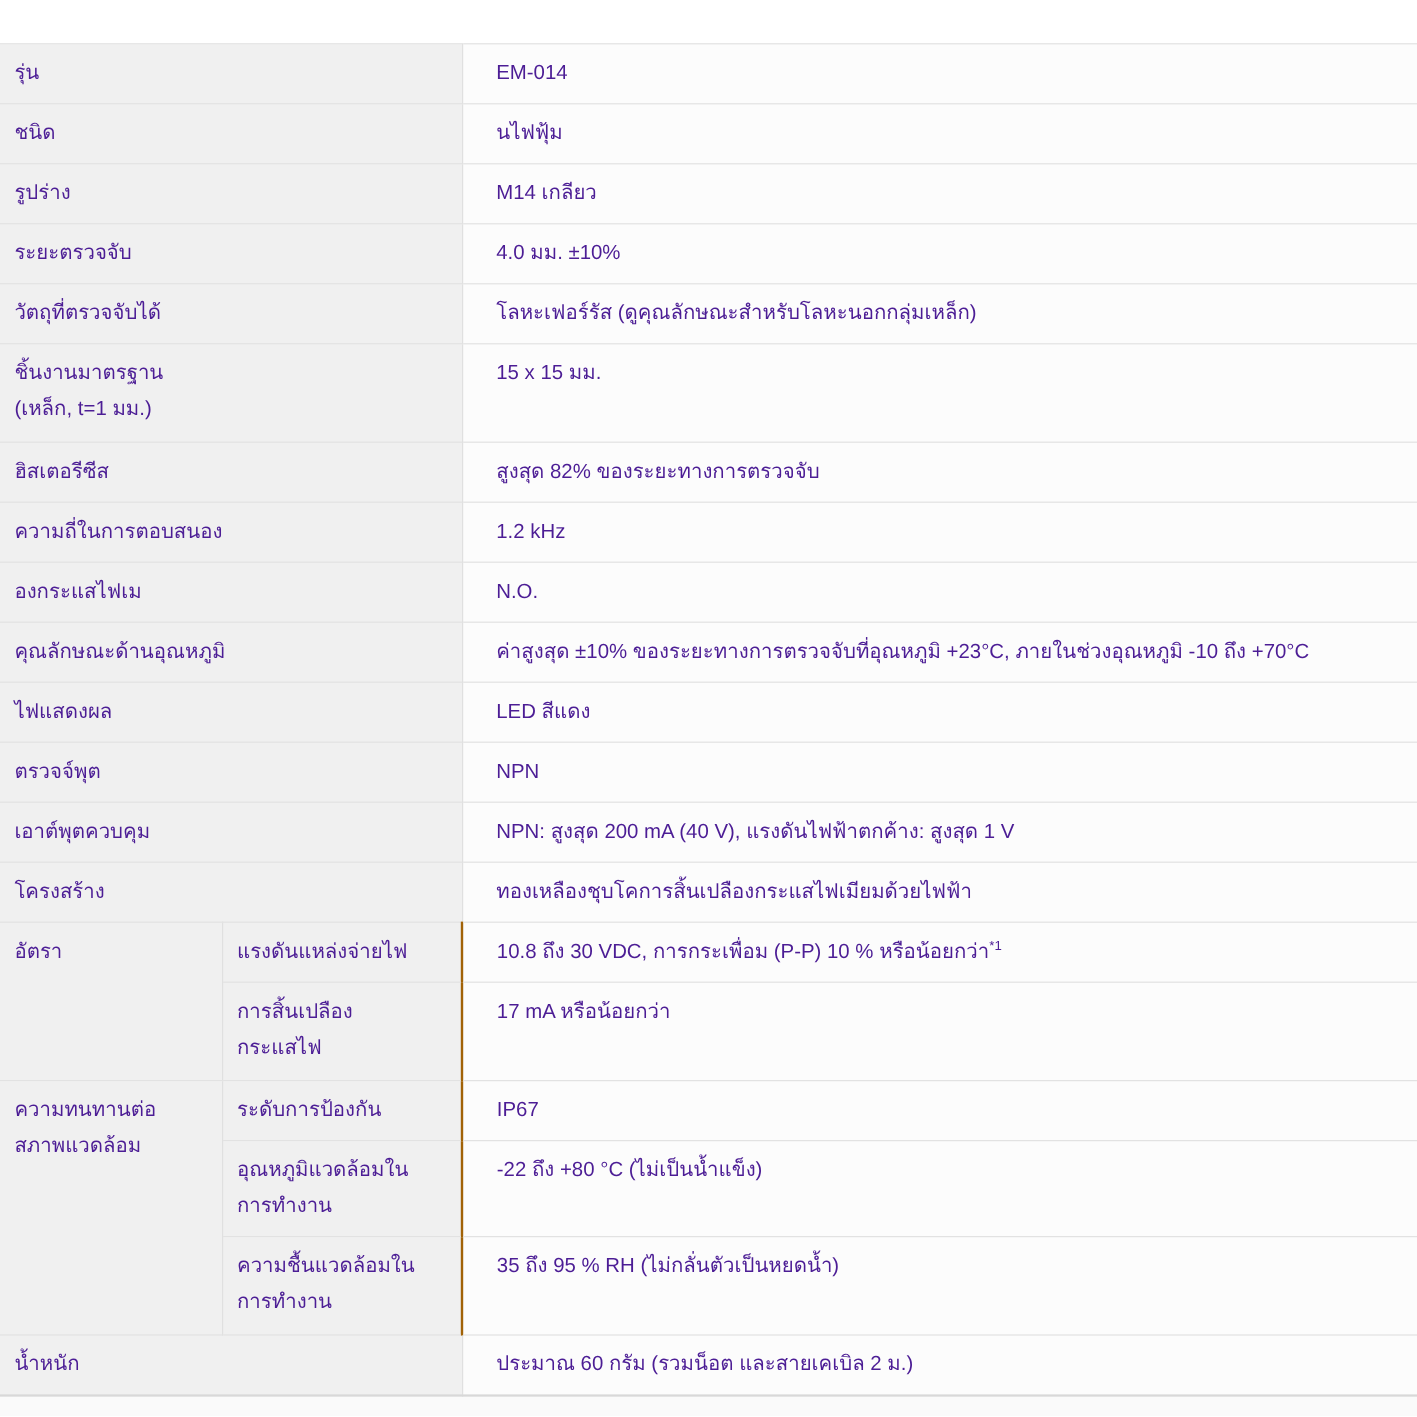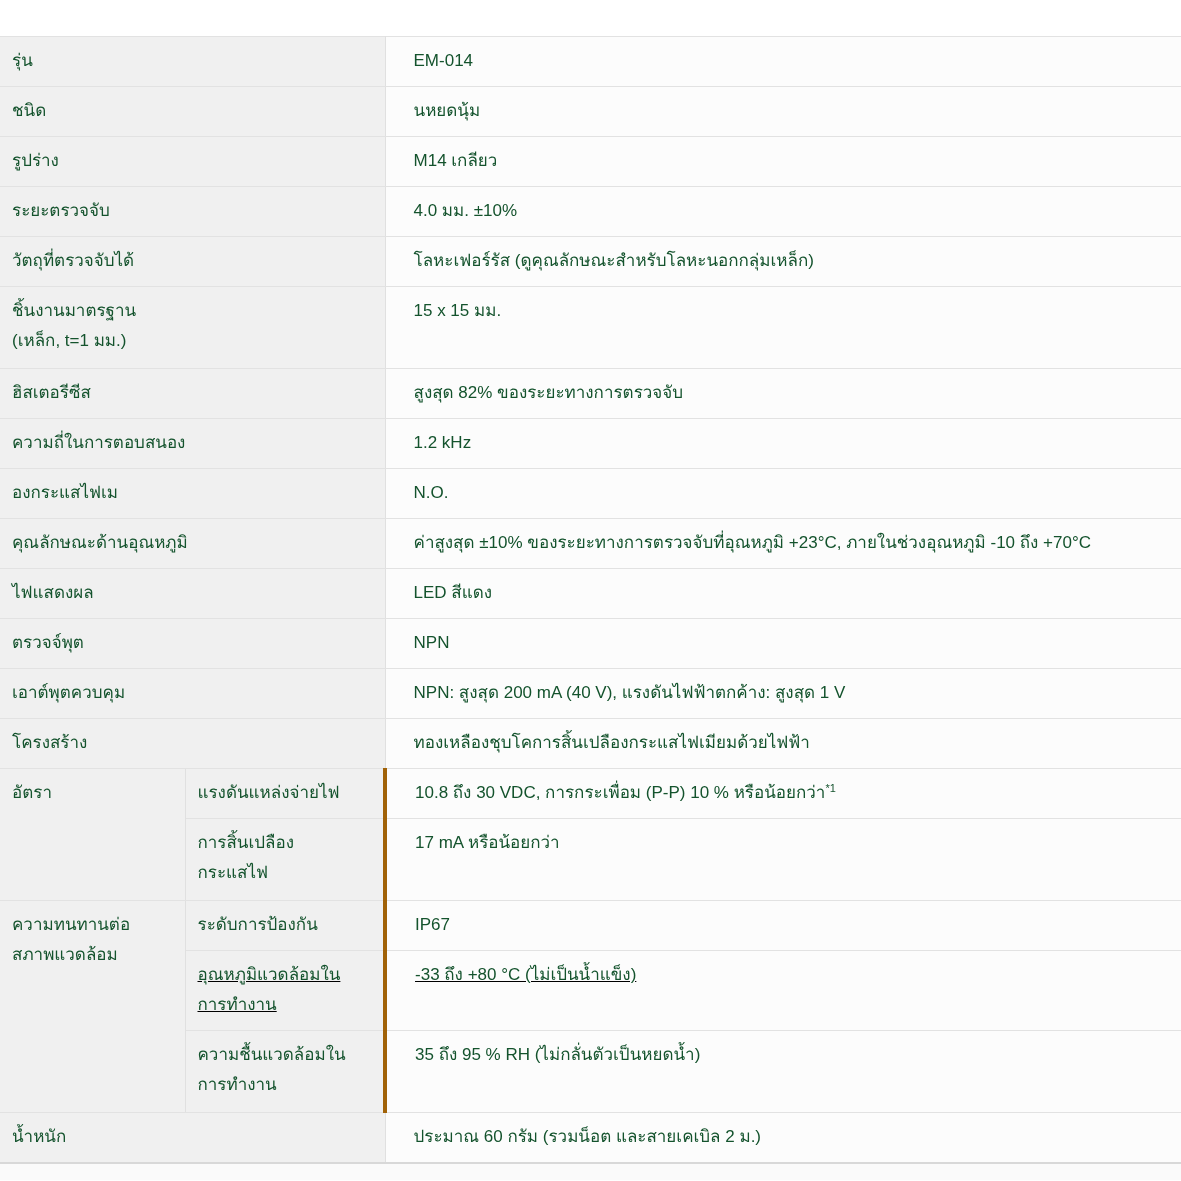--- a/index.html
+++ b/index.html
@@ -17,38 +17,38 @@
     border-bottom: 2px solid #d8d8d8;
     table-layout: fixed;
   }
   col.c1 { width: 185px; }
   col.c2 { width: 200px; }
   td {
     border-bottom: 1px solid #e2e2e2;
     vertical-align: top;
     font-size: 17px;
     line-height: 30px;
-    color: #14532d;
+    color: #4c1d95;
     padding: 9px 14px 10px 12px;
   }
   td.lab {
     background: #f0f0f0;
     border-right: 1px solid #e0e0e0;
   }
   td.sub {
     background: #f0f0f0;
-    border-right: 4px solid #a16207;
+    border-right: 2px solid #a16207;
   }
   td.val {
     background: #fcfcfc;
     padding-left: 28px;
   }
   tr.r1 { height: 49px; }
   tr.r2 { height: 82px; }
-  tr.r3 { height: 77px; text-decoration: underline; }
+  tr.r3 { height: 77px; }
   td span.line { display: block; }
   sup.fnote {
     font-size: 11px;
     line-height: 0;
     vertical-align: 6px;
   }
   .footer-strip {
     width: 100%;
     height: 16px;
     background: #fafafa;
@@ -65,21 +65,21 @@
         <col class="c3">
       </colgroup>
 
     <tbody>
         <tr class="r1">
       <td class="lab" colspan="2">รุ่น</td>
       <td class="val">EM-014</td>
     </tr>
     <tr class="r1">
       <td class="lab" colspan="2">ชนิด</td>
-      <td class="val">นหยดนุ้ม</td>
+      <td class="val">นไฟฟุ้ม</td>
     </tr>
     <tr class="r1">
       <td class="lab" colspan="2">รูปร่าง</td>
       <td class="val">M14 เกลียว</td>
     </tr>
     <tr class="r1">
       <td class="lab" colspan="2">ระยะตรวจจับ</td>
       <td class="val">4.0 มม. ±10%</td>
     </tr>
     <tr class="r1">
@@ -147,21 +147,21 @@
         <span class="line">สภาพแวดล้อม</span>
       </td>
       <td class="sub">ระดับการป้องกัน</td>
       <td class="val">IP67</td>
     </tr>
     <tr class="r3">
       <td class="sub">
         <span class="line">อุณหภูมิแวดล้อมใน</span>
         <span class="line">การทำงาน</span>
       </td>
-      <td class="val">-33 ถึง +80 °C (ไม่เป็นน้ำแข็ง)</td>
+      <td class="val">-22 ถึง +80 °C (ไม่เป็นน้ำแข็ง)</td>
     </tr>
     <tr class="r2">
       <td class="sub">
         <span class="line">ความชื้นแวดล้อมใน</span>
         <span class="line">การทำงาน</span>
       </td>
       <td class="val">35 ถึง 95 % RH (ไม่กลั่นตัวเป็นหยดน้ำ)</td>
     </tr>
 
     <tr class="r1">

